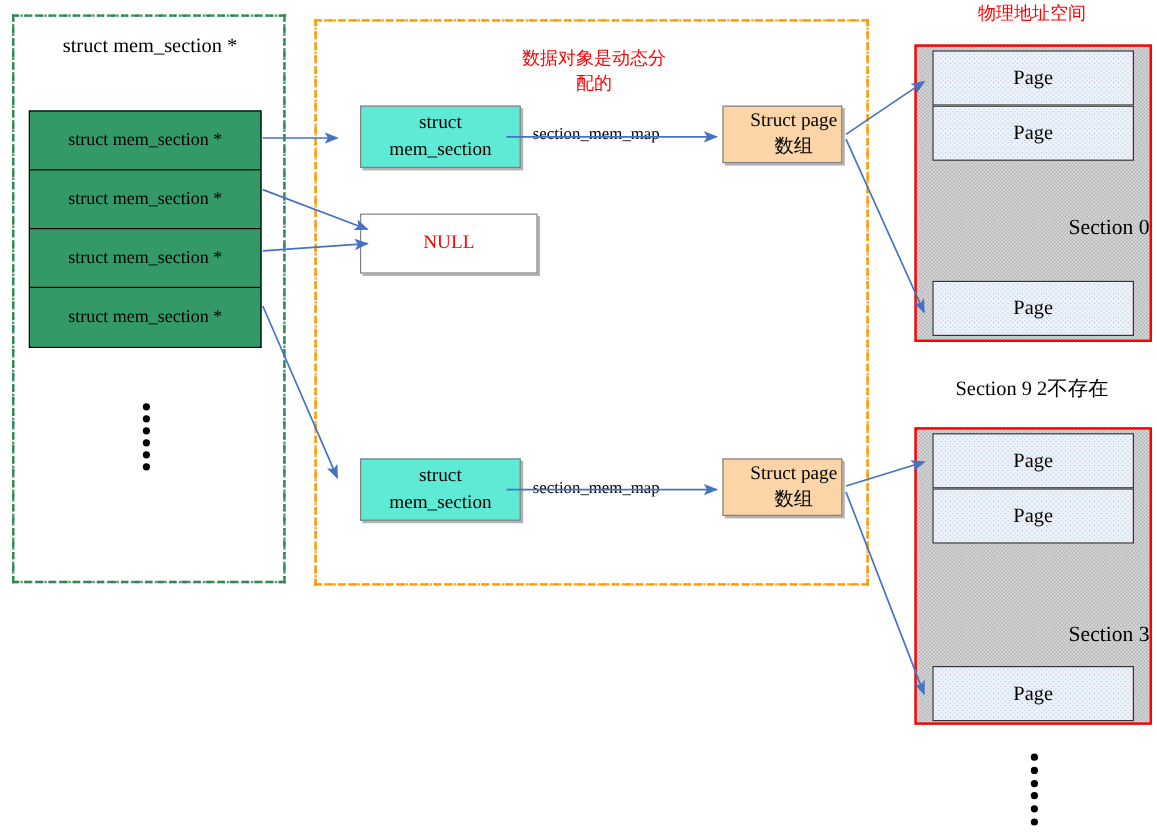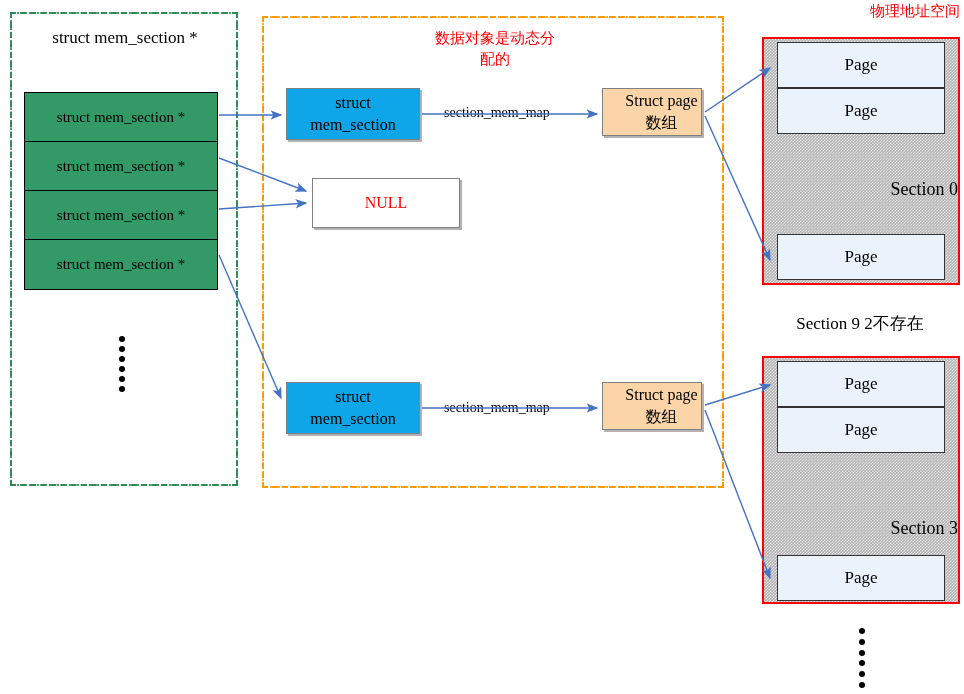--- a/index.html
+++ b/index.html
@@ -56,28 +56,28 @@
     color: #000000;
   }
   .note-red {
     color: #ff0000;
     text-align: center;
     font-size: 15px;
     line-height: 21px;
     font-family: "DejaVu Sans", "Liberation Sans", sans-serif;
   }
   .note-dynamic {
-    left: 330px; top: 28px; width: 330px; text-align: center;
+    left: 330px; top: 38px; width: 330px; text-align: center;
   }
   .note-static {
     left: 28px; top: 400px; width: 200px;
   }
   .title-phys {
     left: 760px; top: 2px; width: 200px;
-    text-align: right;
+    text-align: center;
     font-size: 15px;
     color: #ff0000;
     font-family: Liberation Sans, sans-serif;
   }
   .label-missing {
     left: 760px; top: 312px; width: 200px;
     text-align: center;
     font-size: 17px;
     color: #000000;
   }
@@ -124,28 +124,28 @@
     box-shadow: 2px 2px 0 rgba(0,0,0,0.30);
     display: flex;
     align-items: center;
     justify-content: center;
     text-align: center;
     font-size: 16px;
     line-height: 22px;
     color: #000000;
   }
   .box-memsection {
-    background: #0ea5e9;
-    width: 134px; height: 52px;
+    background: #5eead4;
+    width: 134px; height: 52px; margin-left: 14px;
   }
   .memsection-top { left: 286px; top: 88px; }
   .memsection-bottom { left: 286px; top: 382px; }
   .box-null {
     background: #ffffff;
-    left: 312px; top: 178px; width: 148px; height: 50px;
+    left: 300px; top: 178px; width: 148px; height: 50px;
   }
   .box-null span {
     color: #ff0000;
     font-size: 16px;
   }
   .box-structpage {
     background: #fbd5a8;
     width: 100px; height: 48px; padding-left: 19px;
   }
   .structpage-top { left: 602px; top: 88px; }

